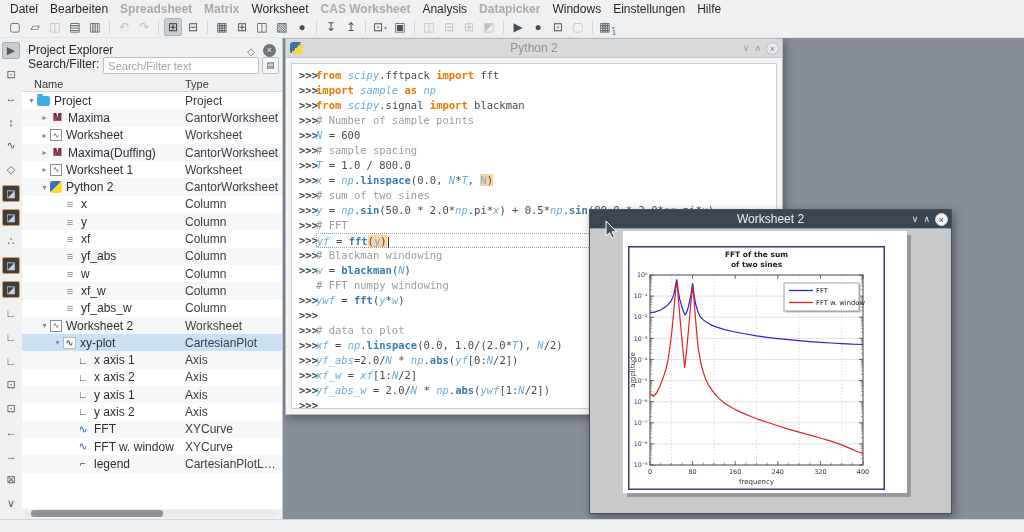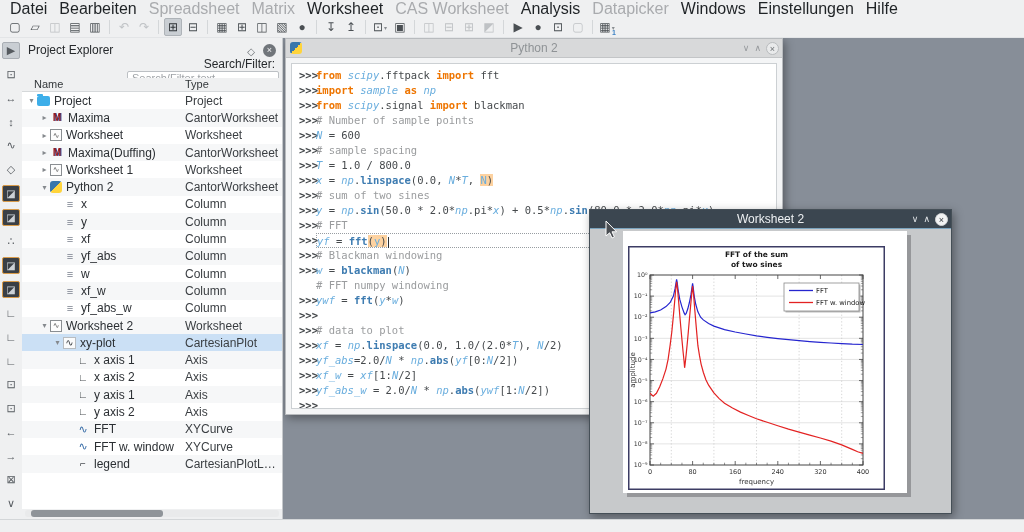--- a/index.html
+++ b/index.html
@@ -1,22 +1,22 @@
 <!DOCTYPE html>
 <html><head>
 <meta charset="utf-8">
 <style>
   * { margin:0; padding:0; box-sizing:border-box; }
   html,body { width:1024px; height:532px; overflow:hidden; }
   body { font-family:"Liberation Sans", sans-serif; font-size:12px; color:#232629; background:#878e98; }
 
   
   .menubar { height:17px; background:#eff0f1; display:flex; align-items:center; padding-left:4px; }
-  .menu-item { padding:0 6px; font-size:16px; color:#1f2326; cursor:default; }
-  .menu-item.disabled { color:#a9abae; }
+  .menu-item { padding:0 6px; font-size:12px; color:#1f2326; cursor:default; }
+  .menu-item.disabled { color:#a9abae;font-weight:bold; }
 
   
   .toolbar { height:21px; background:#eff0f1; display:flex; align-items:center; padding-left:5px; border-bottom:1px solid #e3e5e7; }
   .tbtn { width:18px; height:18px; display:flex; align-items:center; justify-content:center; font-size:12px; color:#4a4f53; margin:0 1px; border-radius:2px; position:relative; }
   .tbtn.disabled { color:#bfc2c5; }
   .tbtn.active { background:#c9ced3; border:1px solid #aeb3b8; color:#2e3337; }
   .tbtn .drop { font-size:6px; color:#8a8e92; margin-left:1px; }
   .tbtn .badge { position:absolute; right:0; bottom:0; font-size:7px; color:#3d82c4; font-weight:bold; }
   .tsep { width:1px; height:14px; background:#d4d7d9; margin:0 4px; }
 
@@ -28,21 +28,21 @@
   .sbtn { width:18px; height:18px; margin-bottom:7px; display:flex; align-items:center; justify-content:center; font-size:11px; color:#565b60; border-radius:2px; }
   .sbtn.sel { background:#c9ced3; border:1px solid #a9aeb4; }
   .sbtn.hl { background:#3a3f45; color:#ccd1d6; border:1px solid #d89b4a; font-size:10px; }
 
   
   .explorer { width:261px; background:#eff0f1; border-right:1px solid #c6c9cc; display:flex; flex-direction:column; }
   .dock-title { height:19px; display:flex; align-items:flex-end; padding:0 6px; }
   .dock-title .t { flex:1; font-size:12px; color:#26292c; }
   .dock-float { color:#6a6f73; font-size:10px; margin-right:8px; }
   .dock-close { width:13px; height:13px; border-radius:50%; background:#70757a; color:#f2f3f4; font-size:9px; line-height:12px; text-align:center; }
-  .search-row { height:21px; display:flex; align-items:flex-end; padding:0 3px 0 6px;flex-direction:column; }
+  .search-row { height:21px; display:flex; align-items:flex-start; padding:0 3px 0 6px; }
   .search-row label { font-size:12px; color:#26292c; margin-right:4px; white-space:nowrap; }
   .search-row input { flex:1; height:17px; border:1px solid #bcc0c4; border-radius:2px; background:#fff; font-family:"Liberation Sans",sans-serif; font-size:11px; padding:0 4px; color:#2b2e31; min-width:0; }
   .search-row input::placeholder { color:#9ea2a6; }
   .search-btn { width:17px; height:17px; border:1px solid #bcc0c4; border-radius:2px; background:#f6f7f8; margin-left:3px; font-size:9px; color:#55595d; text-align:center; line-height:15px; }
   .tree-header { height:14px; display:flex; background:#eff0f1; border-bottom:1px solid #d5d8da; font-size:11px; color:#33373a; }
   .tree-header .c1 { width:163px; padding-left:12px; }
   .tree-header .c2 { flex:1; }
   .tree { flex:1; background:#fff; position:relative; overflow:hidden; }
   .trow { height:17.3px; display:flex; align-items:center; font-size:12px; color:#2b2f33; }
   .trow.alt { background:#f6f7f8; }

